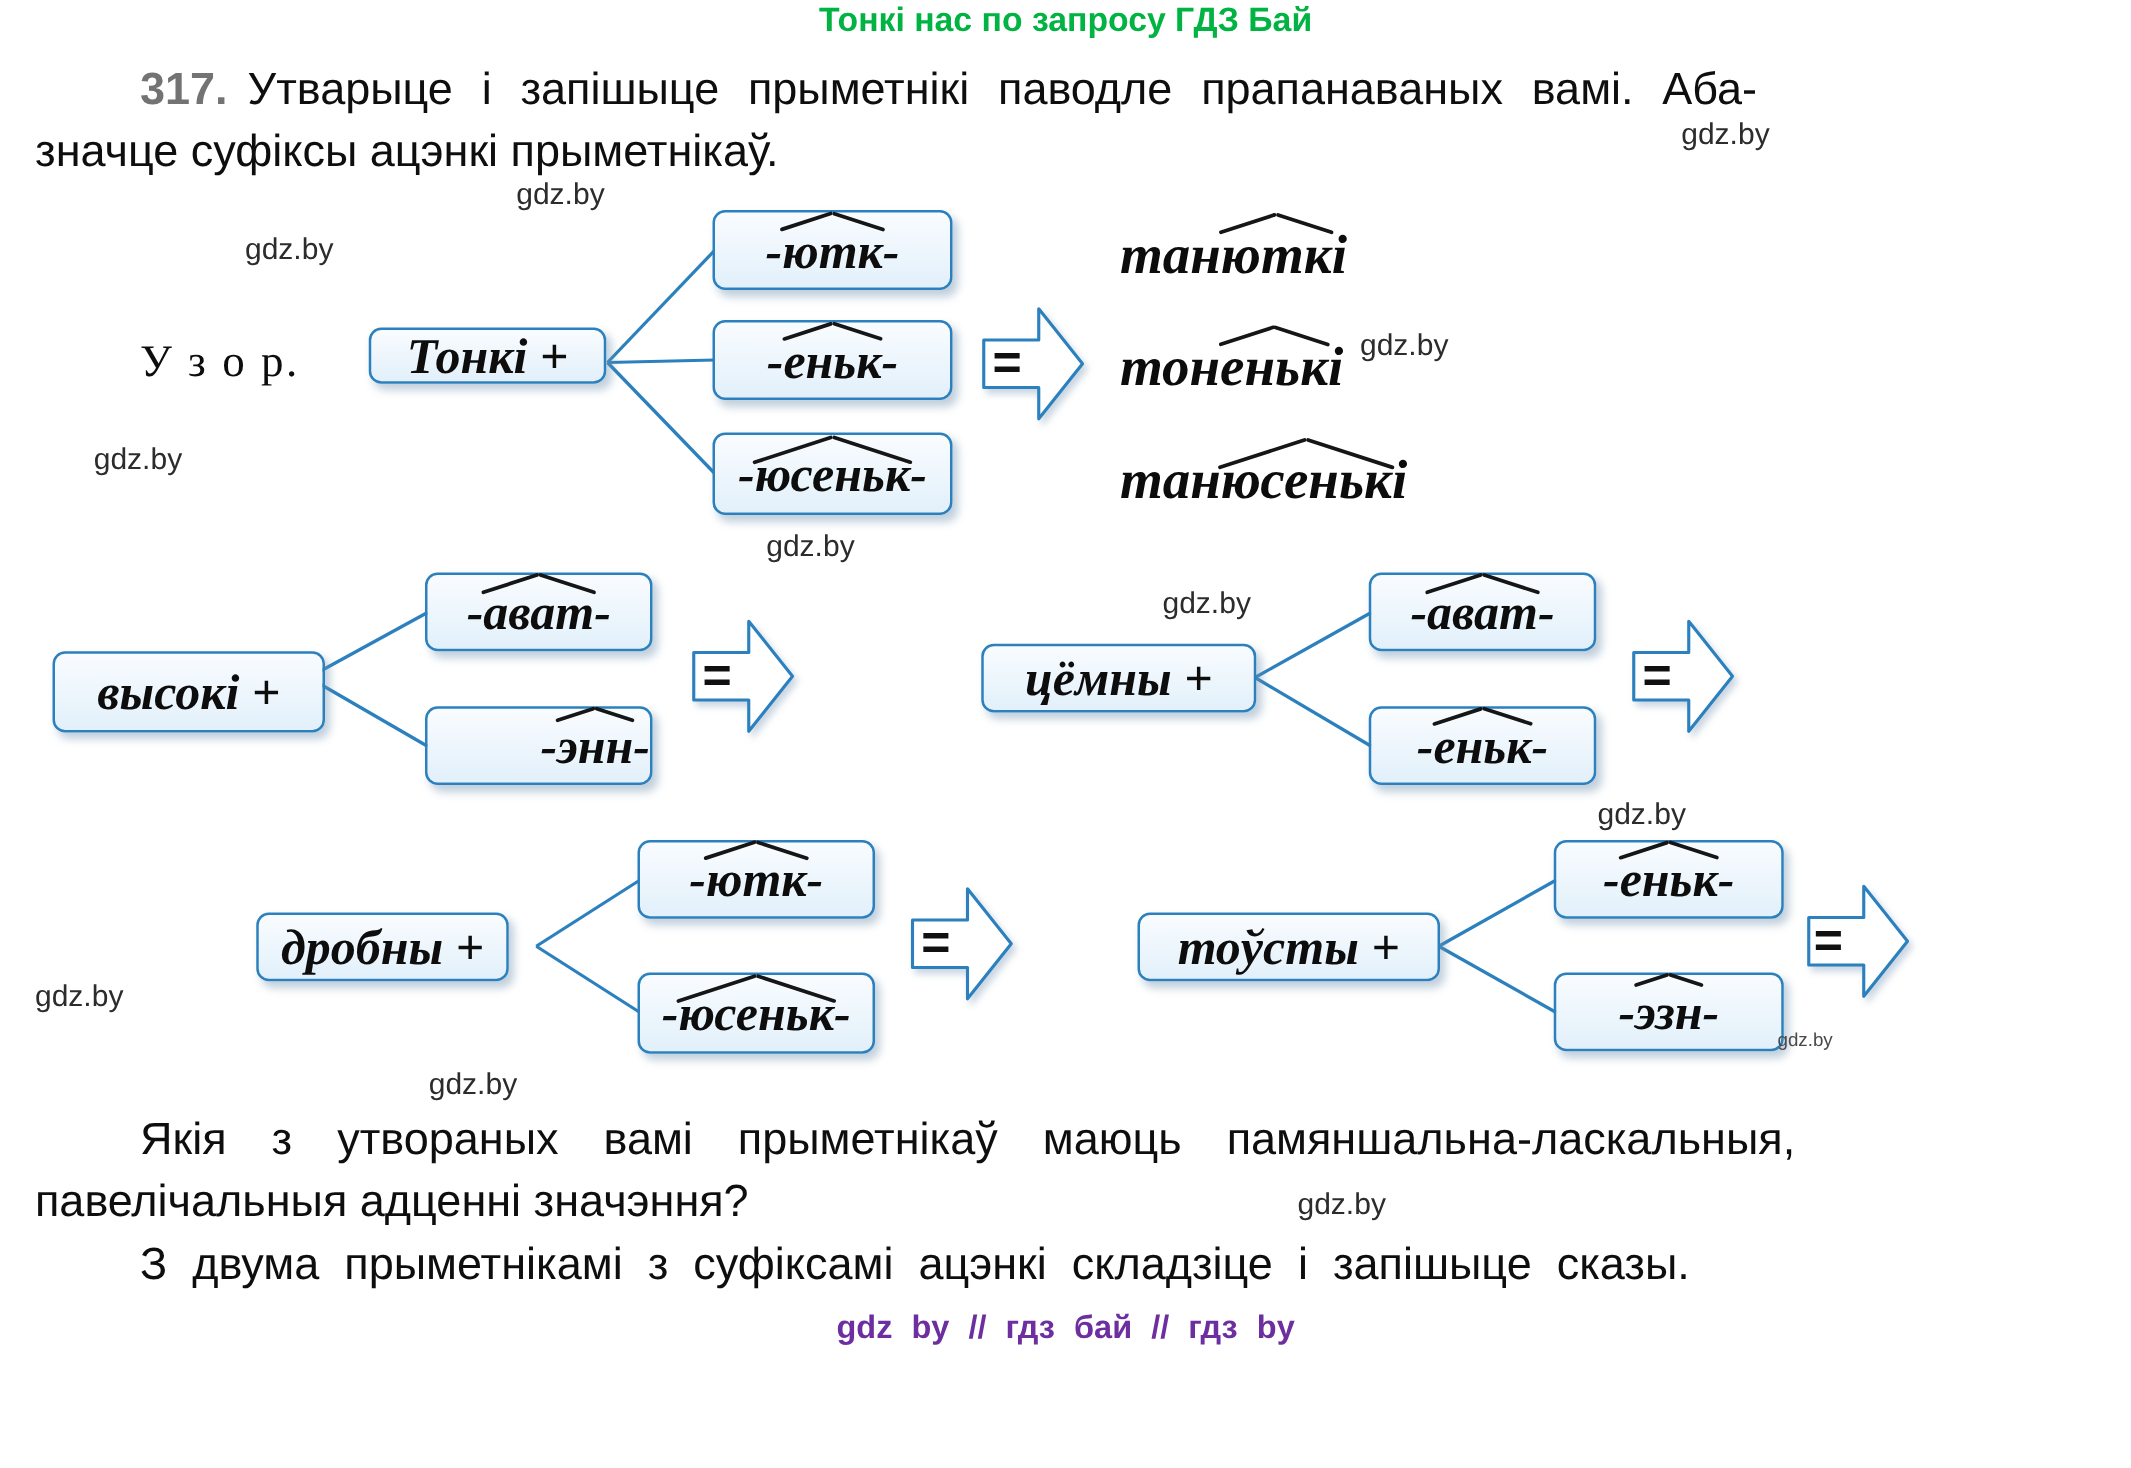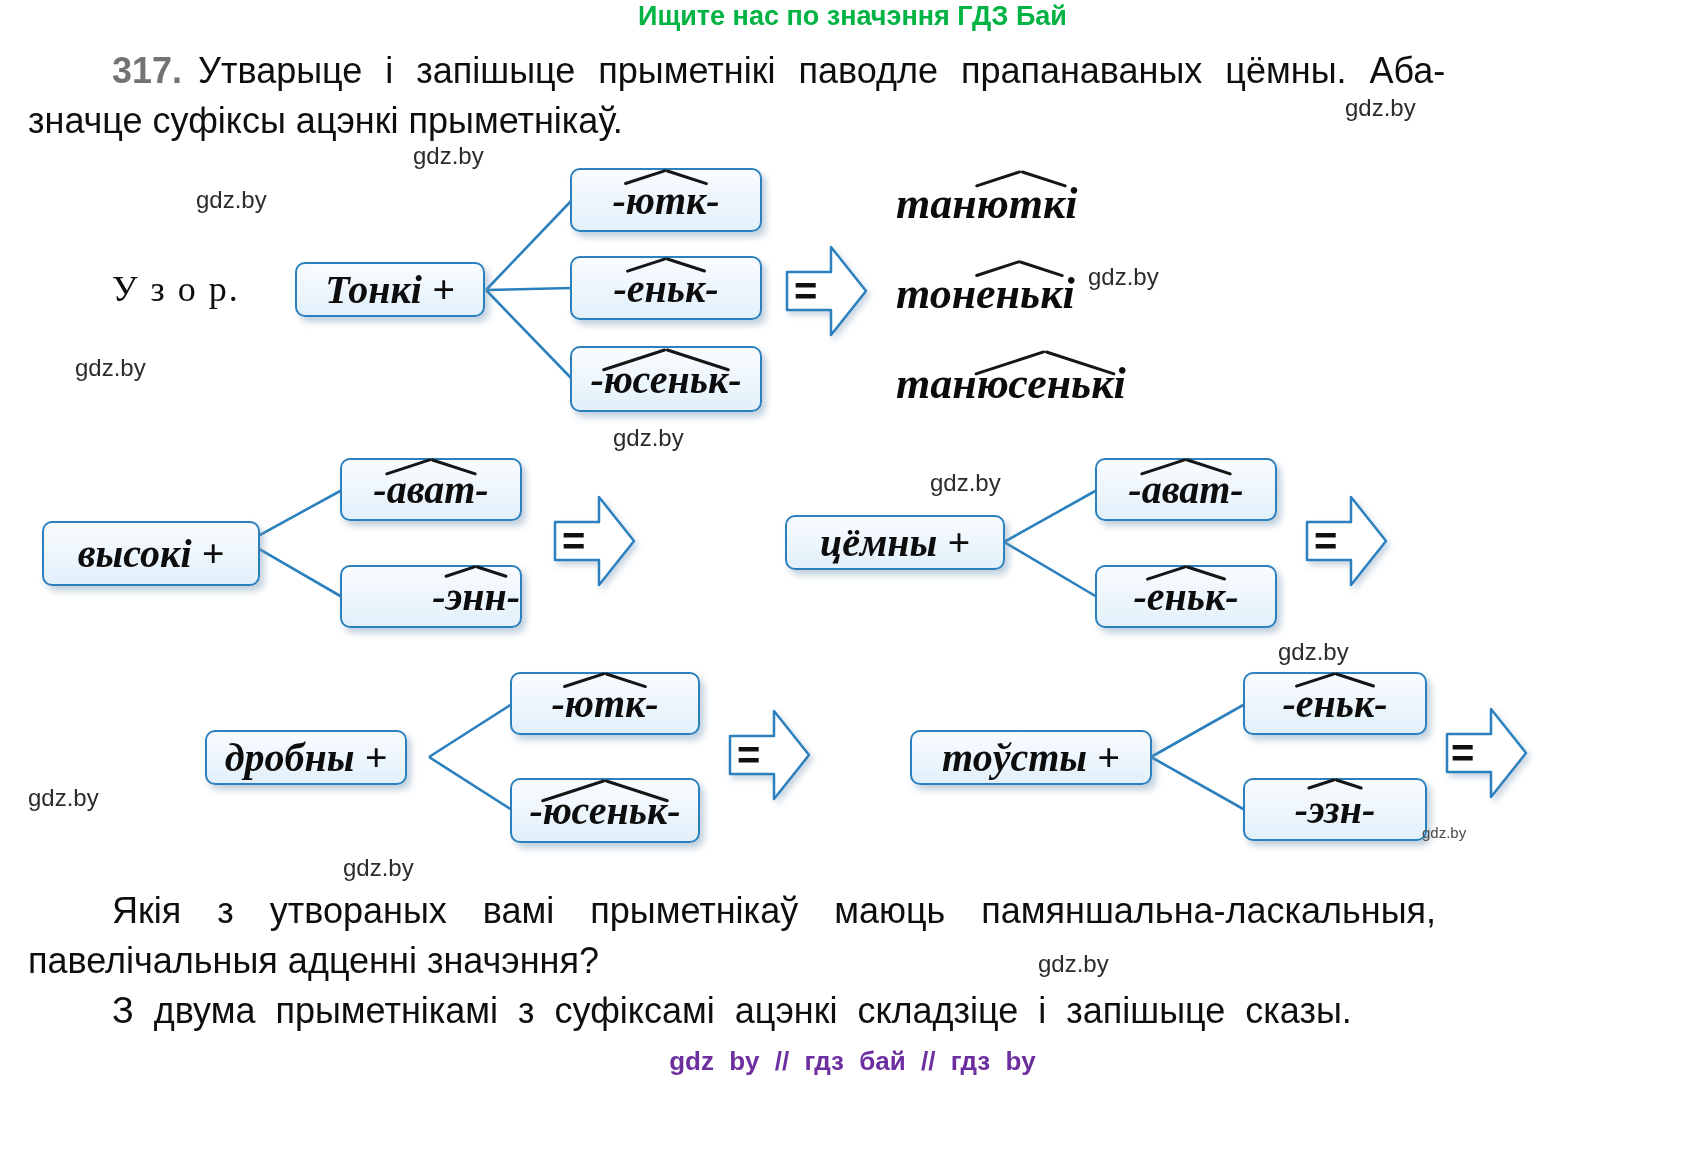--- a/index.html
+++ b/index.html
@@ -68,43 +68,43 @@
       <path d="M247,542 L342,597"></path>
       <path d="M1004,542 L1097,490"></path>
       <path d="M1004,542 L1097,597"></path>
       <path d="M429,757 L512,704"></path>
       <path d="M429,757 L512,810"></path>
       <path d="M1151,757 L1245,704"></path>
       <path d="M1151,757 L1245,810"></path>
     </g>
   </svg>
 
-  <div class="promo">Ищите нас по значэння ГДЗ Бай</div>
+  <div class="promo">Тонкі нас по запросу ГДЗ Бай</div>
 
   <div class="task">
-    <span class="line1"><span class="num">317.</span><span>Утварыце і запішыце прыметнікі паводле прапанаваных цёмны. Аба-</span></span><br>
+    <span class="line1"><span class="num">317.</span><span>Утварыце і запішыце прыметнікі паводле прапанаваных вамі. Аба-</span></span><br>
     <span>значце суфіксы ацэнкі прыметнікаў.</span>
   </div>
 
   <div class="wm" style="left:1345px; top:94px;">gdz.by</div>
   <div class="wm" style="left:413px;  top:142px;">gdz.by</div>
   <div class="wm" style="left:196px;  top:186px;">gdz.by</div>
   <div class="wm" style="left:75px;   top:354px;">gdz.by</div>
   <div class="wm" style="left:1088px; top:263px;">gdz.by</div>
   <div class="wm" style="left:613px;  top:424px;">gdz.by</div>
   <div class="wm" style="left:930px;  top:469px;">gdz.by</div>
   <div class="wm" style="left:1278px; top:638px;">gdz.by</div>
   <div class="wm" style="left:28px;   top:784px;">gdz.by</div>
   <div class="wm" style="left:343px;  top:854px;">gdz.by</div>
   <div class="wm" style="left:1038px; top:950px;">gdz.by</div>
   <div class="wm wm-sm" style="left:1422px; top:824px;">gdz.by</div>
 
   <div class="uzor">У з о р.</div>
 
-  <div class="box" style="left:295px; top:262px; width:190px; height:55px;">
+  <div class="box" style="left:295px; top:262px; width:190px; height:45px;">
     <span>Тонкі +</span>
   </div>
 
   <div class="box" style="left:570px; top:168px; width:192px; height:64px;">
     <span><span>-</span><span class="roof">ютк</span><span>-</span></span>
   </div>
   <div class="box" style="left:570px; top:256px; width:192px; height:64px;">
     <span><span>-</span><span class="roof">еньк</span><span>-</span></span>
   </div>
   <div class="box" style="left:570px; top:346px; width:192px; height:66px;">

